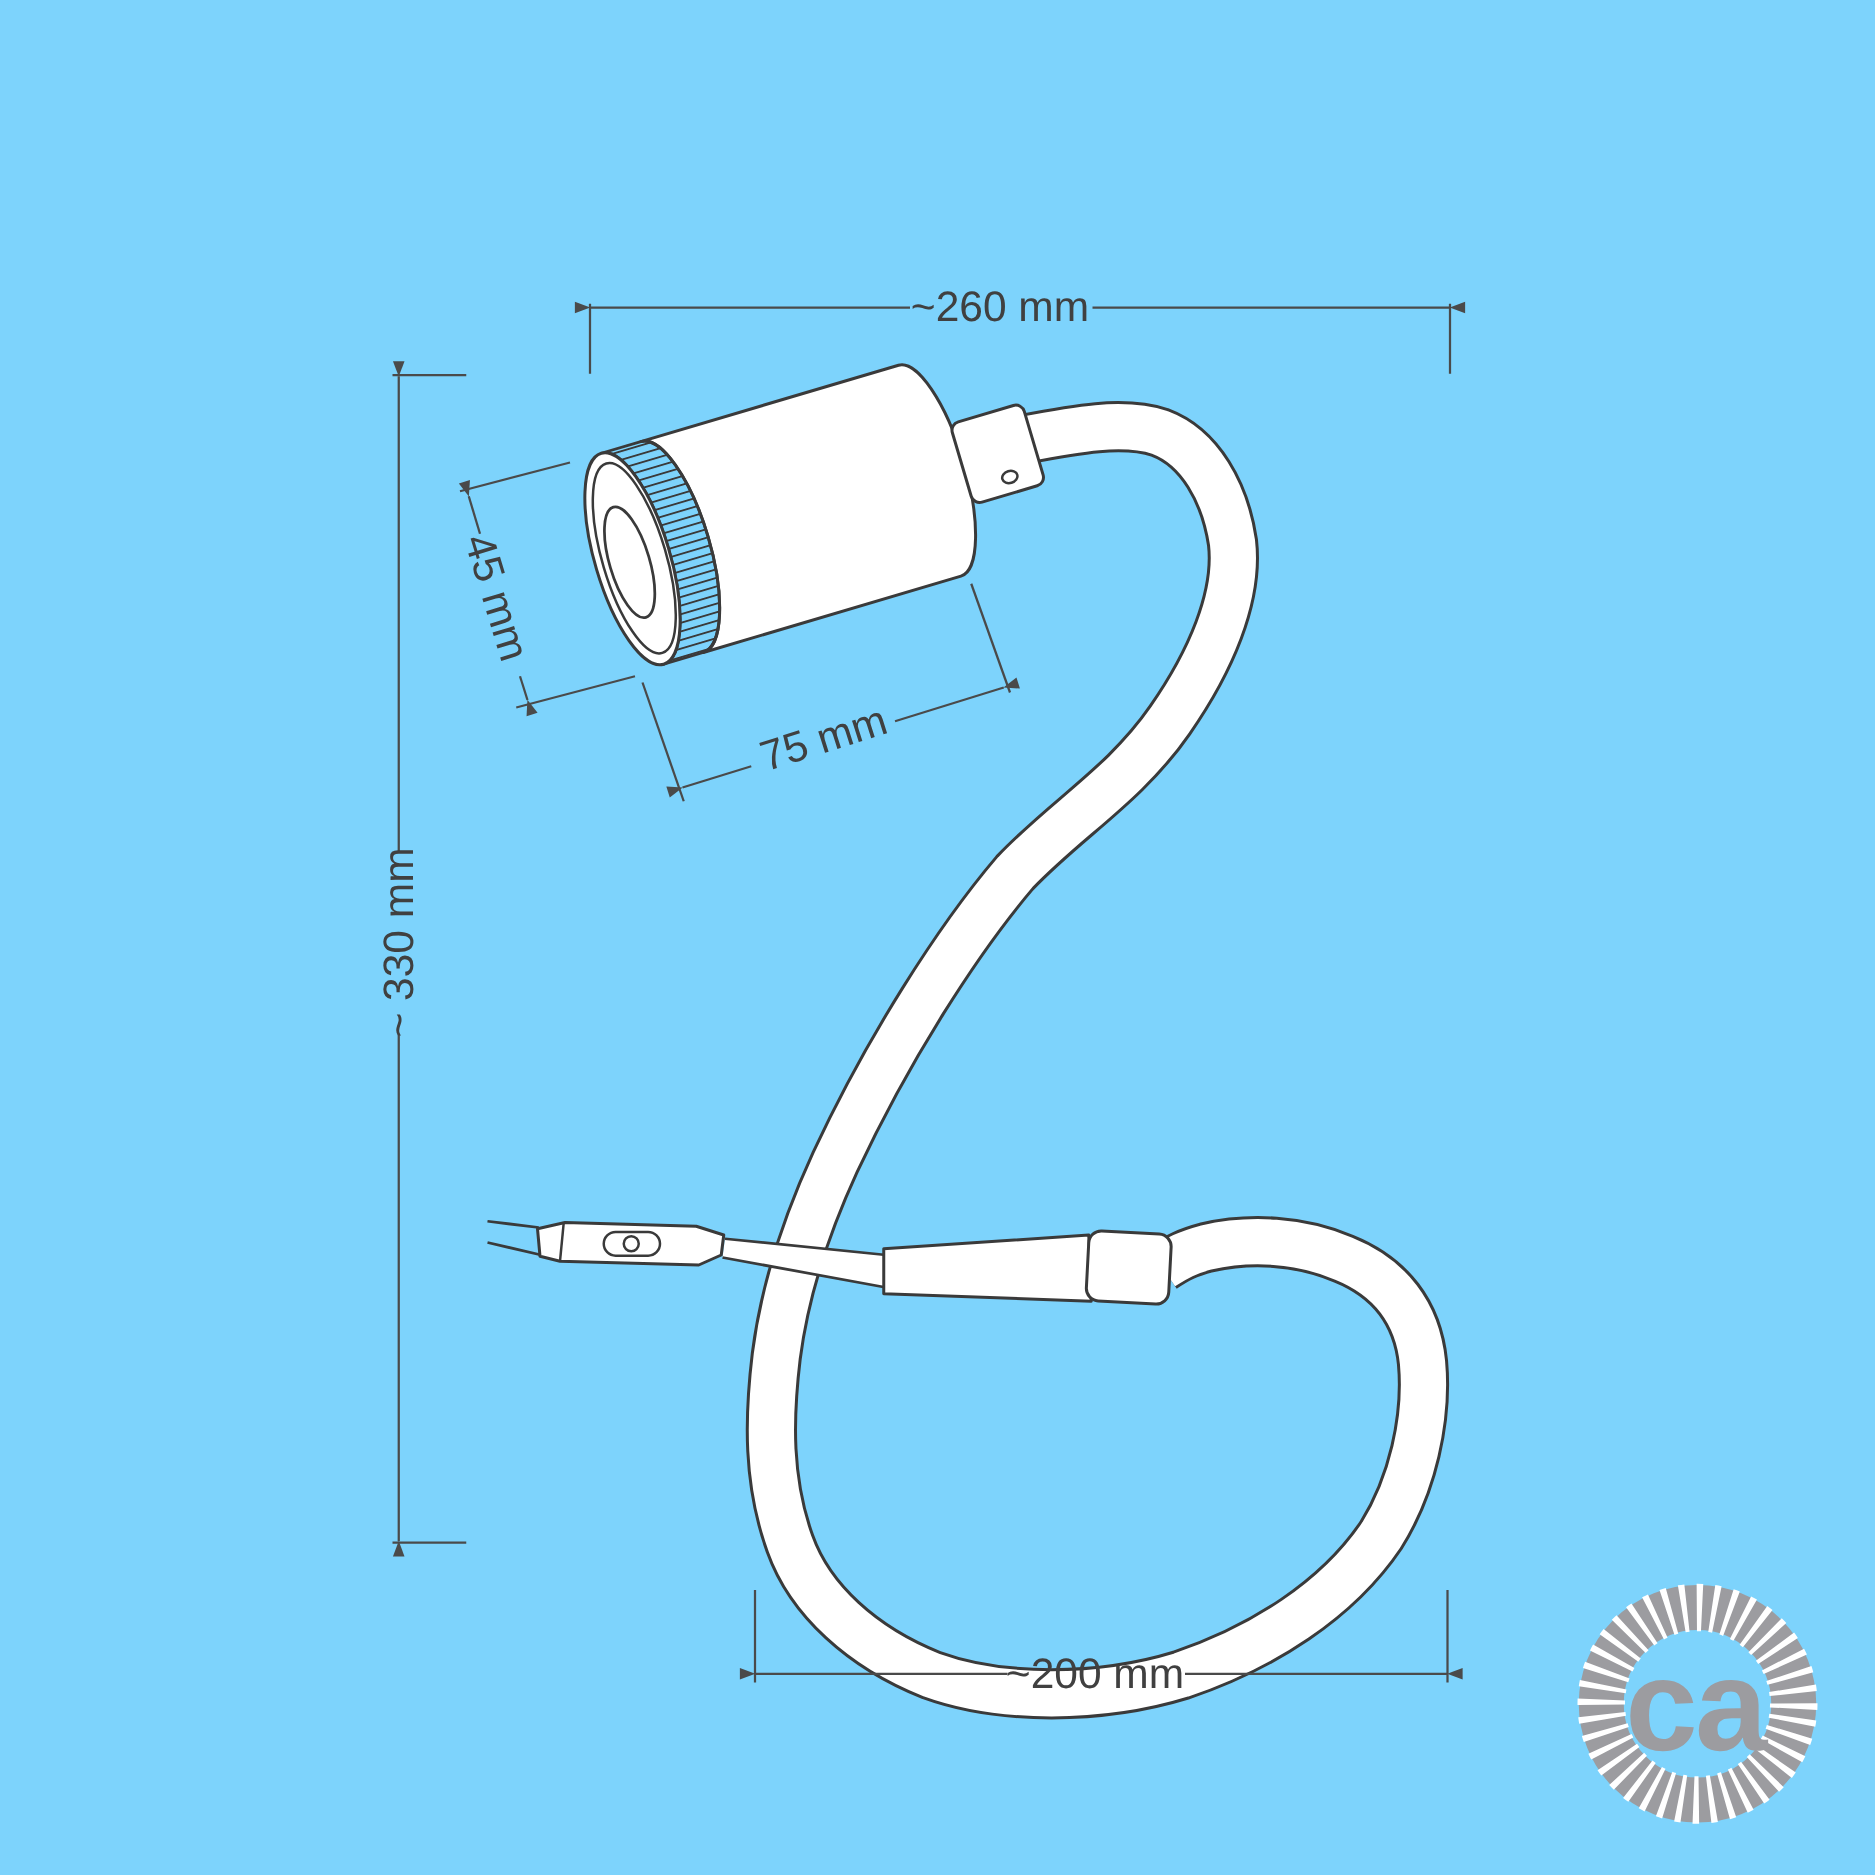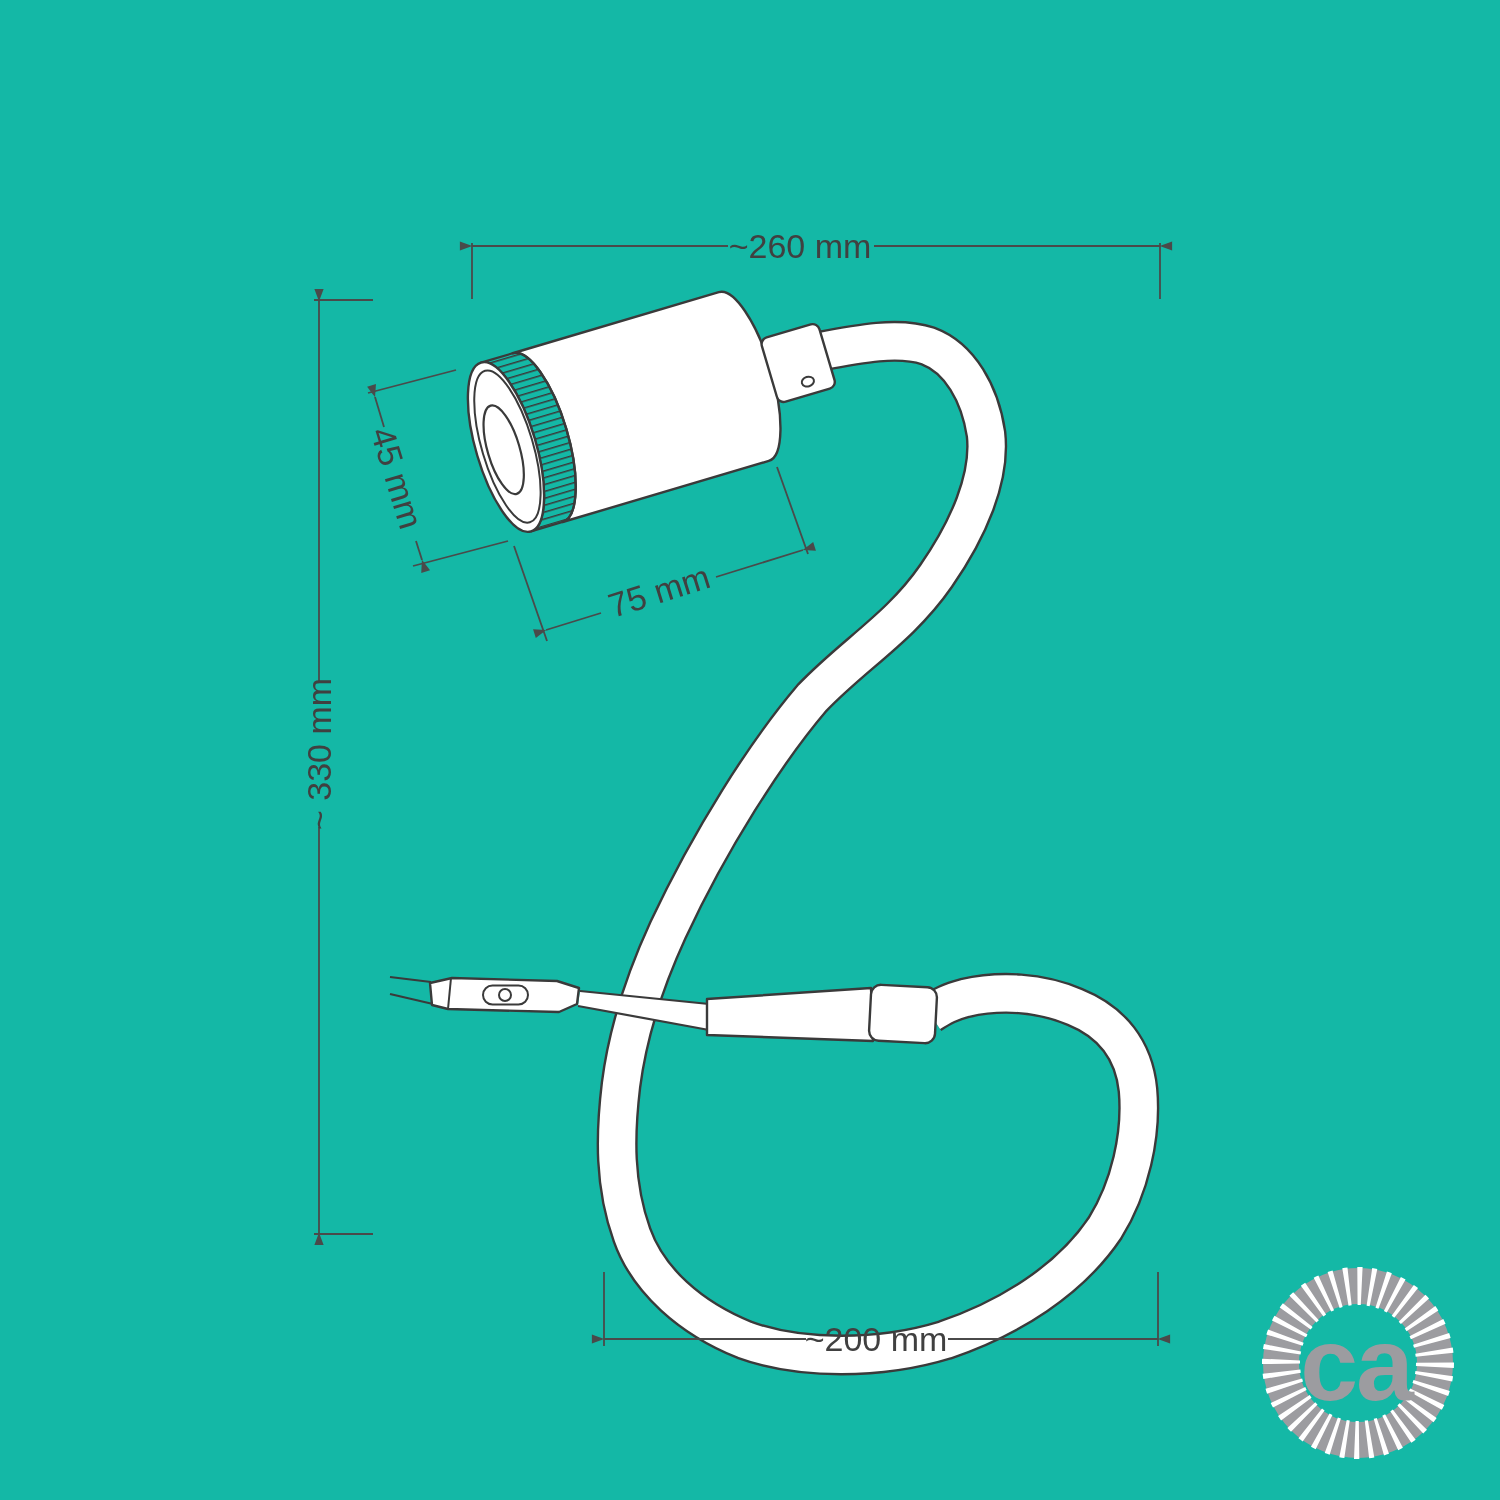--- a/index.html
+++ b/index.html
@@ -1,17 +1,17 @@
 <!DOCTYPE html>
 <html><head>
 <meta charset="utf-8">
 <style>
   html,body{margin:0;padding:0;background:#fff;}
   body{font-family:"Liberation Sans",sans-serif;}
-  .stage{width:1500px;height:1500px;position:relative;background:#14b8a6;overflow:hidden;}
+  .stage{width:1500px;height:1500px;position:relative;background:#7dd3fc;overflow:hidden;}
   svg{display:block;}
   text{font-family:"Liberation Sans",sans-serif;}
   .dimtext{font-size:34px;}
   .logotext{font-size:104px;font-weight:bold;letter-spacing:-2px;}
 </style>
 </head>
 <body>
 
 <div class="stage">
 <svg width="1500" height="1500" viewBox="0 0 1500 1500">

